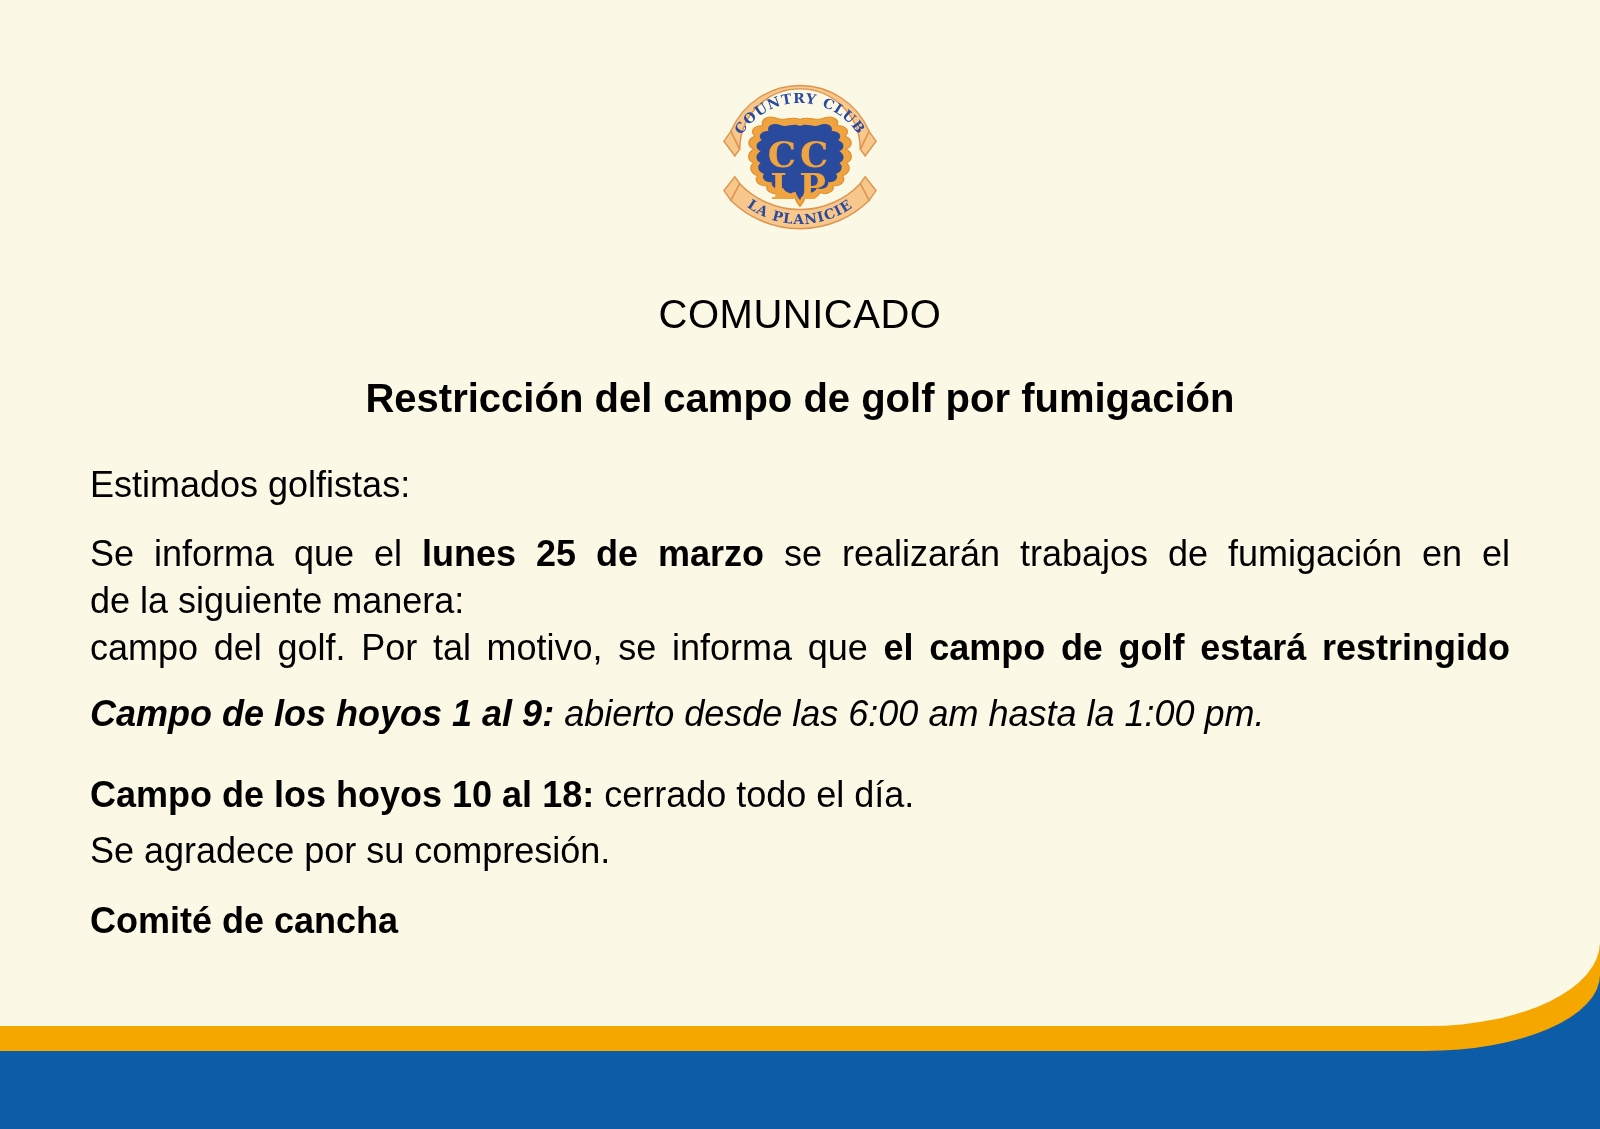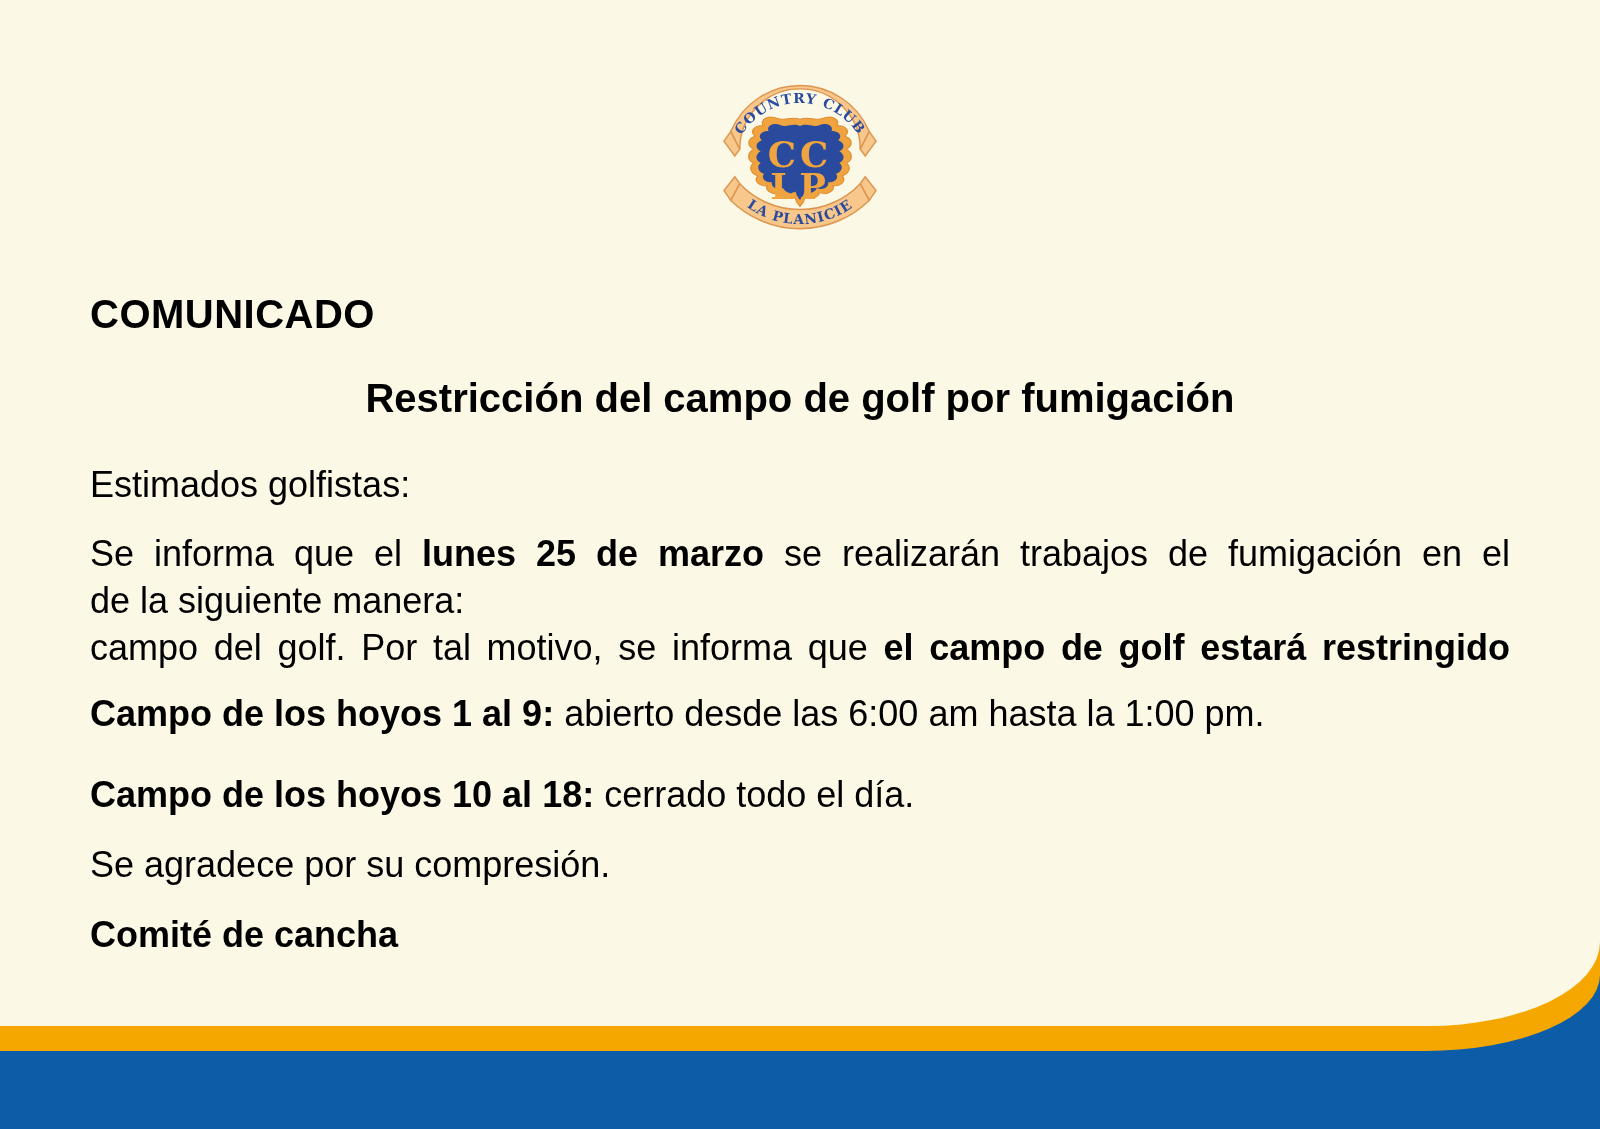--- a/index.html
+++ b/index.html
@@ -34,40 +34,41 @@
   }
   .logo {
     display: block;
     margin: 60px auto 0;
     width: 158px;
     height: 178px;
   }
   h1.title {
     font-size: 40px;
     line-height: 48px;
-    font-weight: bold;
+    font-weight: normal;
+    text-align: center;
     margin: 44px 0 0;
     letter-spacing: 0.5px;
   }
   h2.subtitle {
     font-size: 40px;
     line-height: 48px;
     font-weight: bold;
     text-align: center;
     margin: 36px 0 0;
   }
   p, .para { font-size: 36px; line-height: 47px; }
   p { margin: 0; }
   .greeting   { margin-top: 39px; }
   .para       { margin-top: 22px; }
   .jline      { text-align: justify; text-align-last: justify; }
   .jline-last { text-align: left; text-align-last: left; }
-  .sched-1    { margin-top: 19px; }
+  .sched-1    { margin-top: 19px; font-style: italic; }
   .sched-2    { margin-top: 34px; }
-  .thanks     { margin-top: 23px; }
+  .thanks     { margin-top: 9px; }
   .signature  { margin-top: 23px; font-weight: bold; }
   b { font-weight: bold; }
 </style>
 </head>
 <body>
 
 <div class="layer-orange"></div>
 <div class="layer-cream"></div>
 
 <main>

